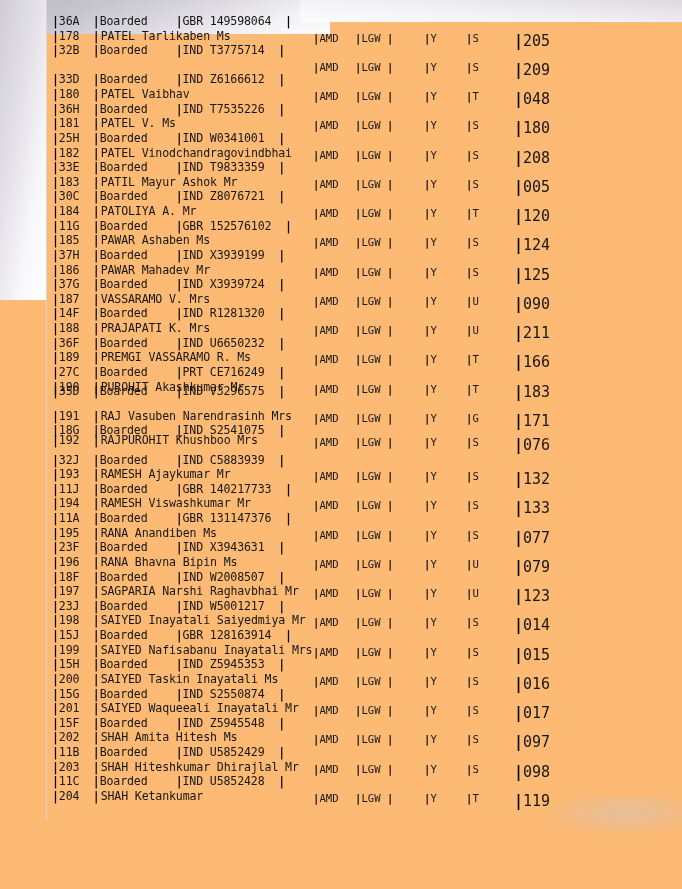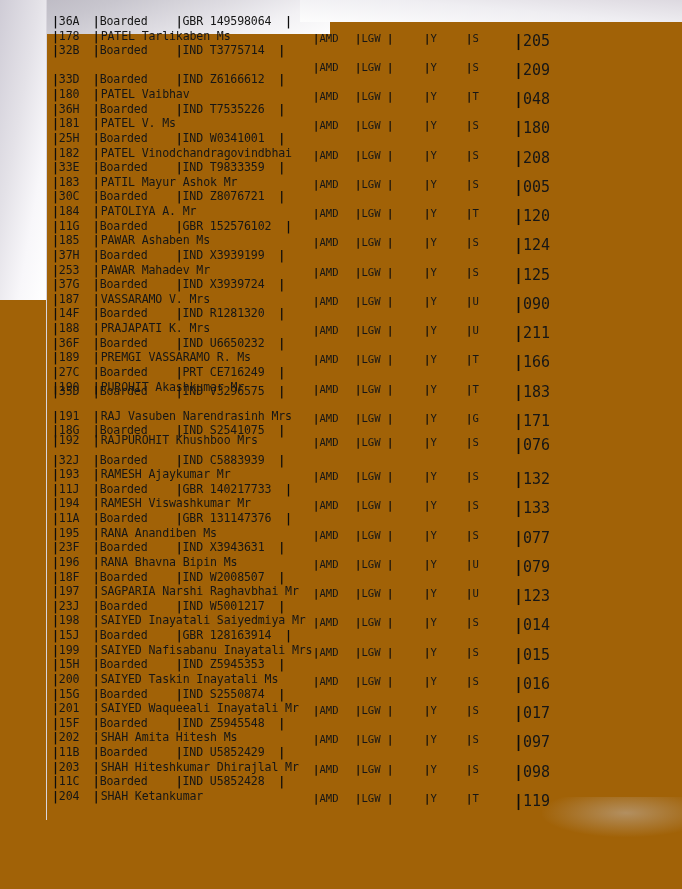--- a/index.html
+++ b/index.html
@@ -14,21 +14,21 @@
     position: relative;
     overflow: hidden;
   }
 
   
   #page {
     position: absolute;
     left: 0; top: 0;
     width: 682px;
     height: 889px;
-    background: #a16207;
+    background: #fdba74;
     overflow: hidden;
   }
 
   
   .scan-shadow-top {
     position: absolute;
     left: 0;
     top: 0;
     width: 330px;
     height: 34px;
@@ -211,21 +211,21 @@
         <div class="col-amd"><span class="pipe">|</span><span>AMD</span></div>
         <div class="col-lgw"><span class="pipe">|</span><span>LGW</span><span class="pipe">&nbsp;|</span></div>
         <div class="col-y"><span class="pipe">|</span><span>Y</span></div>
         <div class="col-code"><span class="pipe">|</span><span>S</span></div>
         <div class="col-num"><span class="pipe">|</span><span>124</span></div>
       </div>
       <div class="row" style="top: 247.92px; height: 15px;">
         <div class="line-name"><span class="pipe">|</span><span class="seatcode">37H</span><span class="pipe">|</span><span class="boarded">Boarded</span><span class="pipe">|</span><span>IND X3939199</span><span>&nbsp;&nbsp;</span><span class="pipe">|</span></div>
       </div>
       <div class="row" style="top: 262.54px; height: 15px;">
-        <div class="line-name"><span class="pipe">|</span><span class="seq">253</span><span class="pipe">|</span><span class="name-txt">PAWAR Mahadev Mr</span></div>
+        <div class="line-name"><span class="pipe">|</span><span class="seq">186</span><span class="pipe">|</span><span class="name-txt">PAWAR Mahadev Mr</span></div>
         <div class="col-amd"><span class="pipe">|</span><span>AMD</span></div>
         <div class="col-lgw"><span class="pipe">|</span><span>LGW</span><span class="pipe">&nbsp;|</span></div>
         <div class="col-y"><span class="pipe">|</span><span>Y</span></div>
         <div class="col-code"><span class="pipe">|</span><span>S</span></div>
         <div class="col-num"><span class="pipe">|</span><span>125</span></div>
       </div>
       <div class="row" style="top: 277.16px; height: 15px;">
         <div class="line-name"><span class="pipe">|</span><span class="seatcode">37G</span><span class="pipe">|</span><span class="boarded">Boarded</span><span class="pipe">|</span><span>IND X3939724</span><span>&nbsp;&nbsp;</span><span class="pipe">|</span></div>
       </div>
       <div class="row" style="top: 291.78px; height: 15px;">

